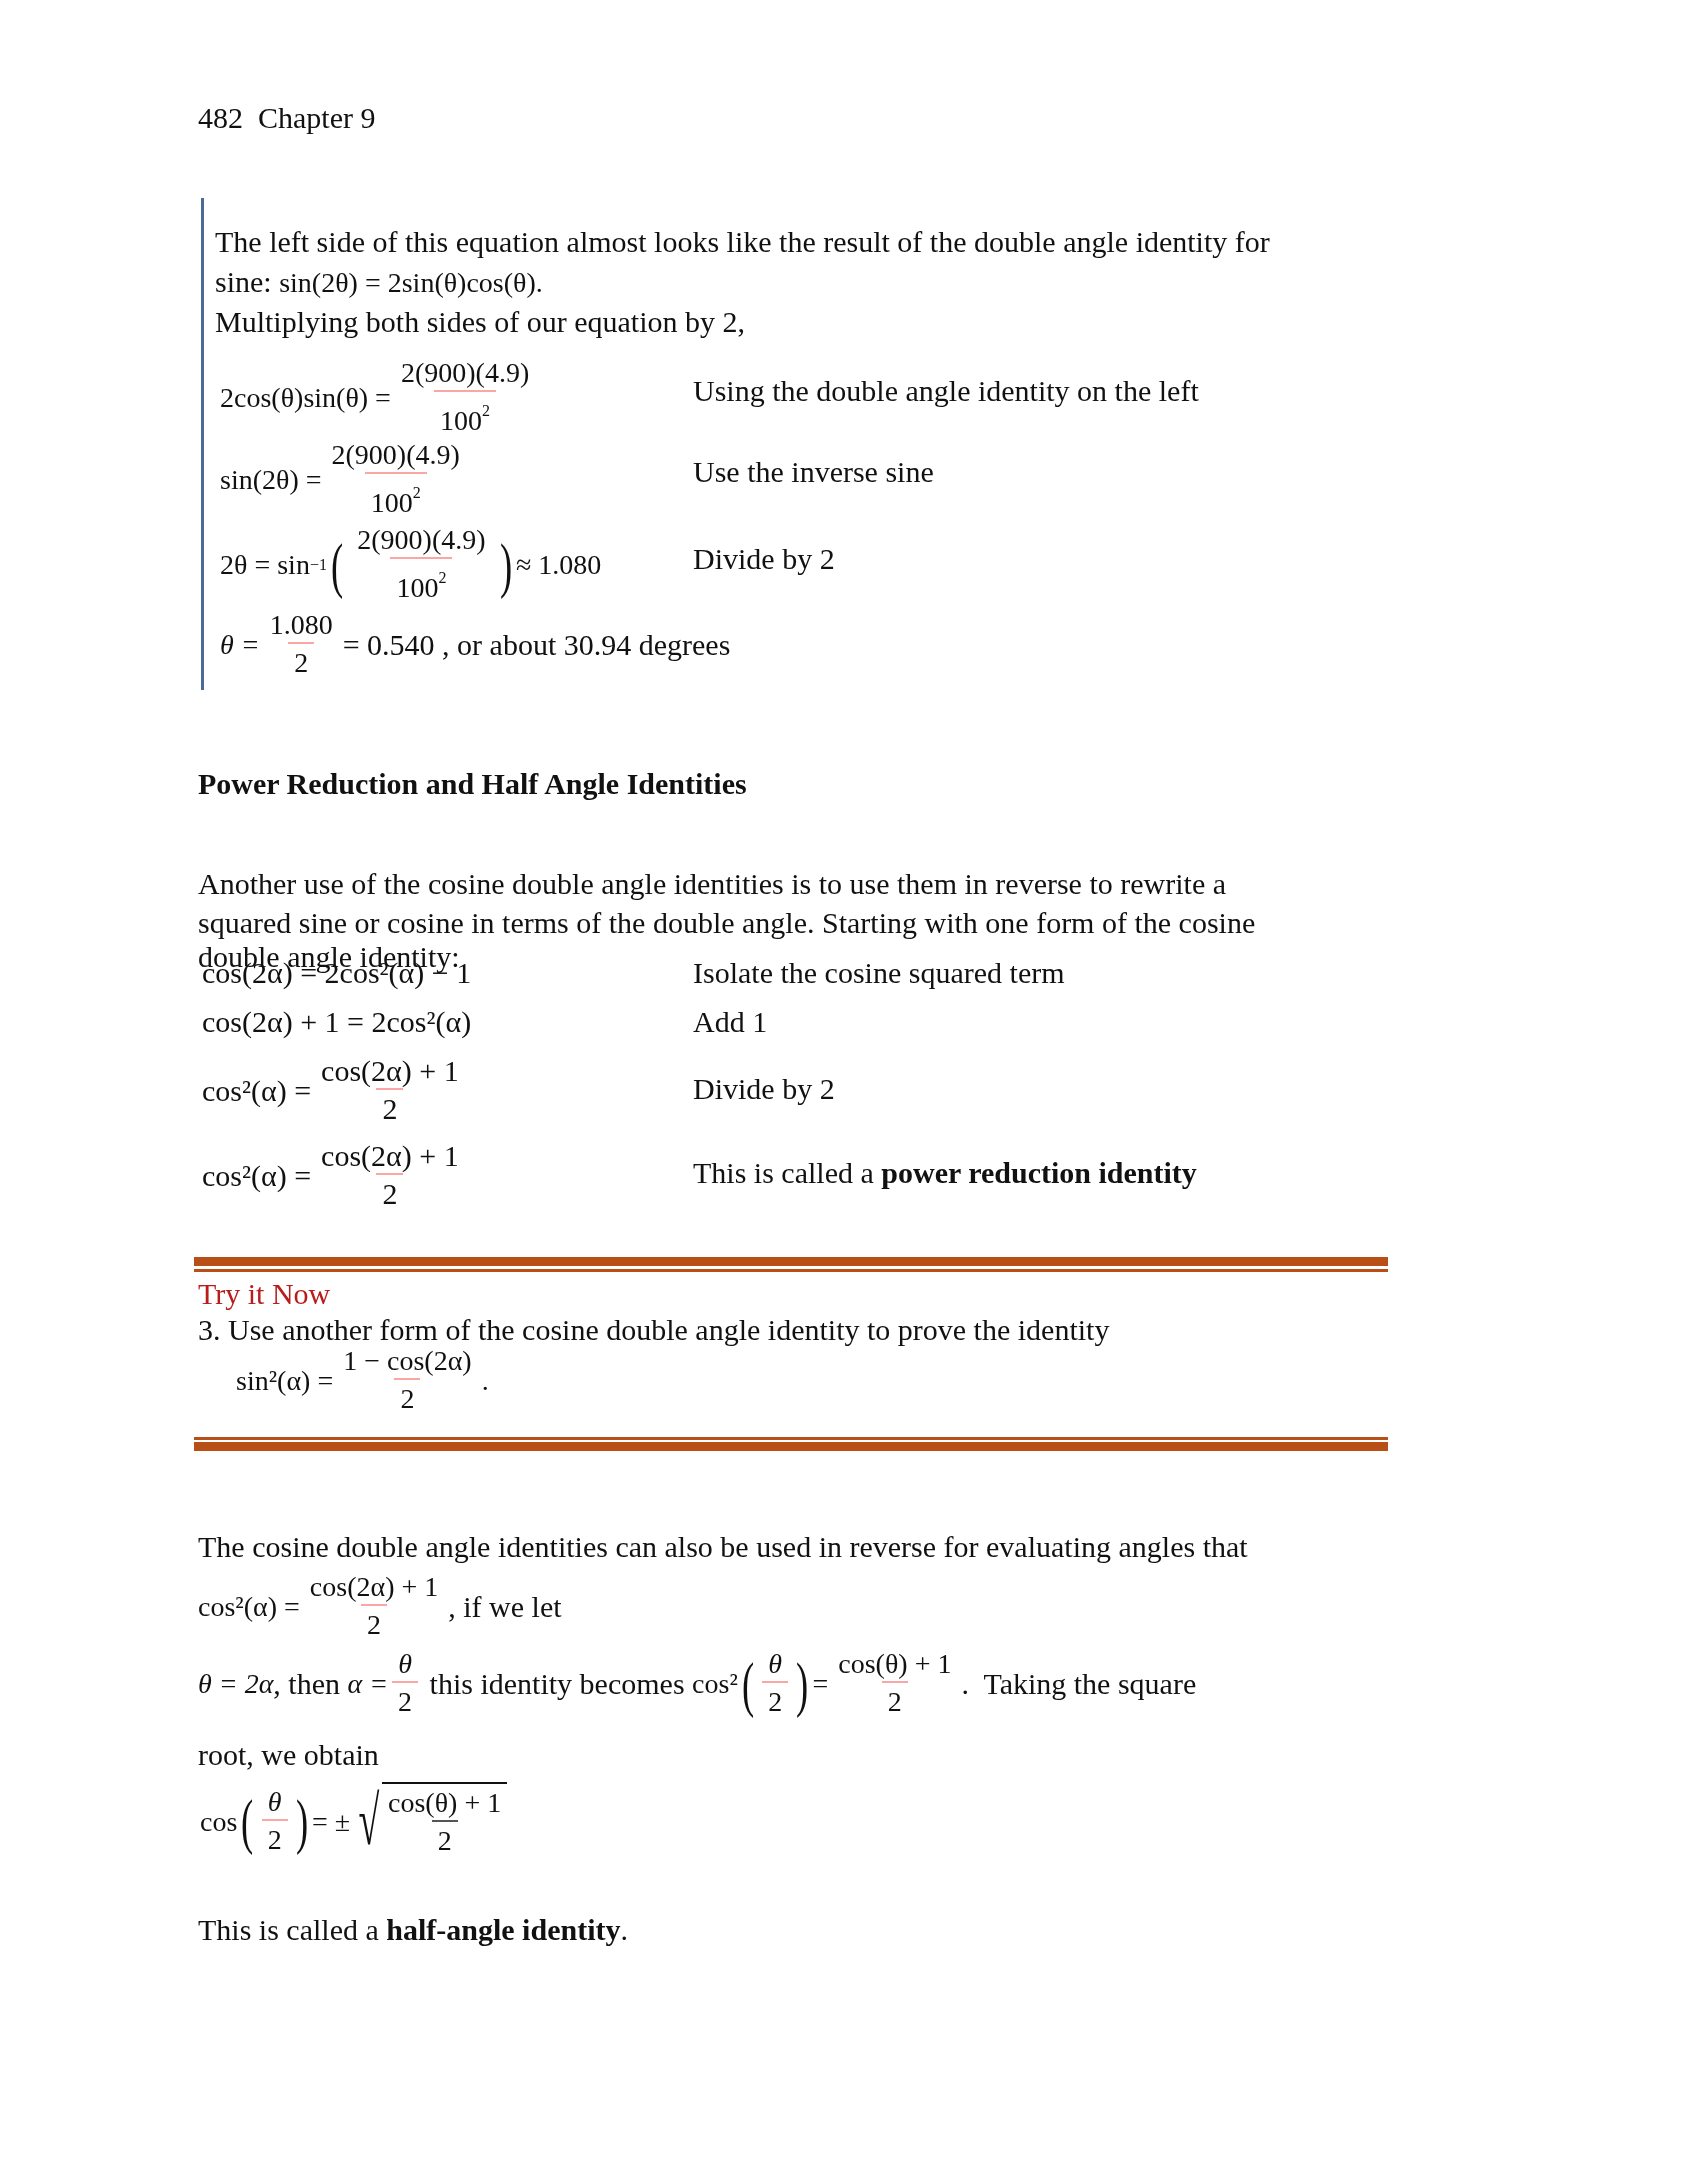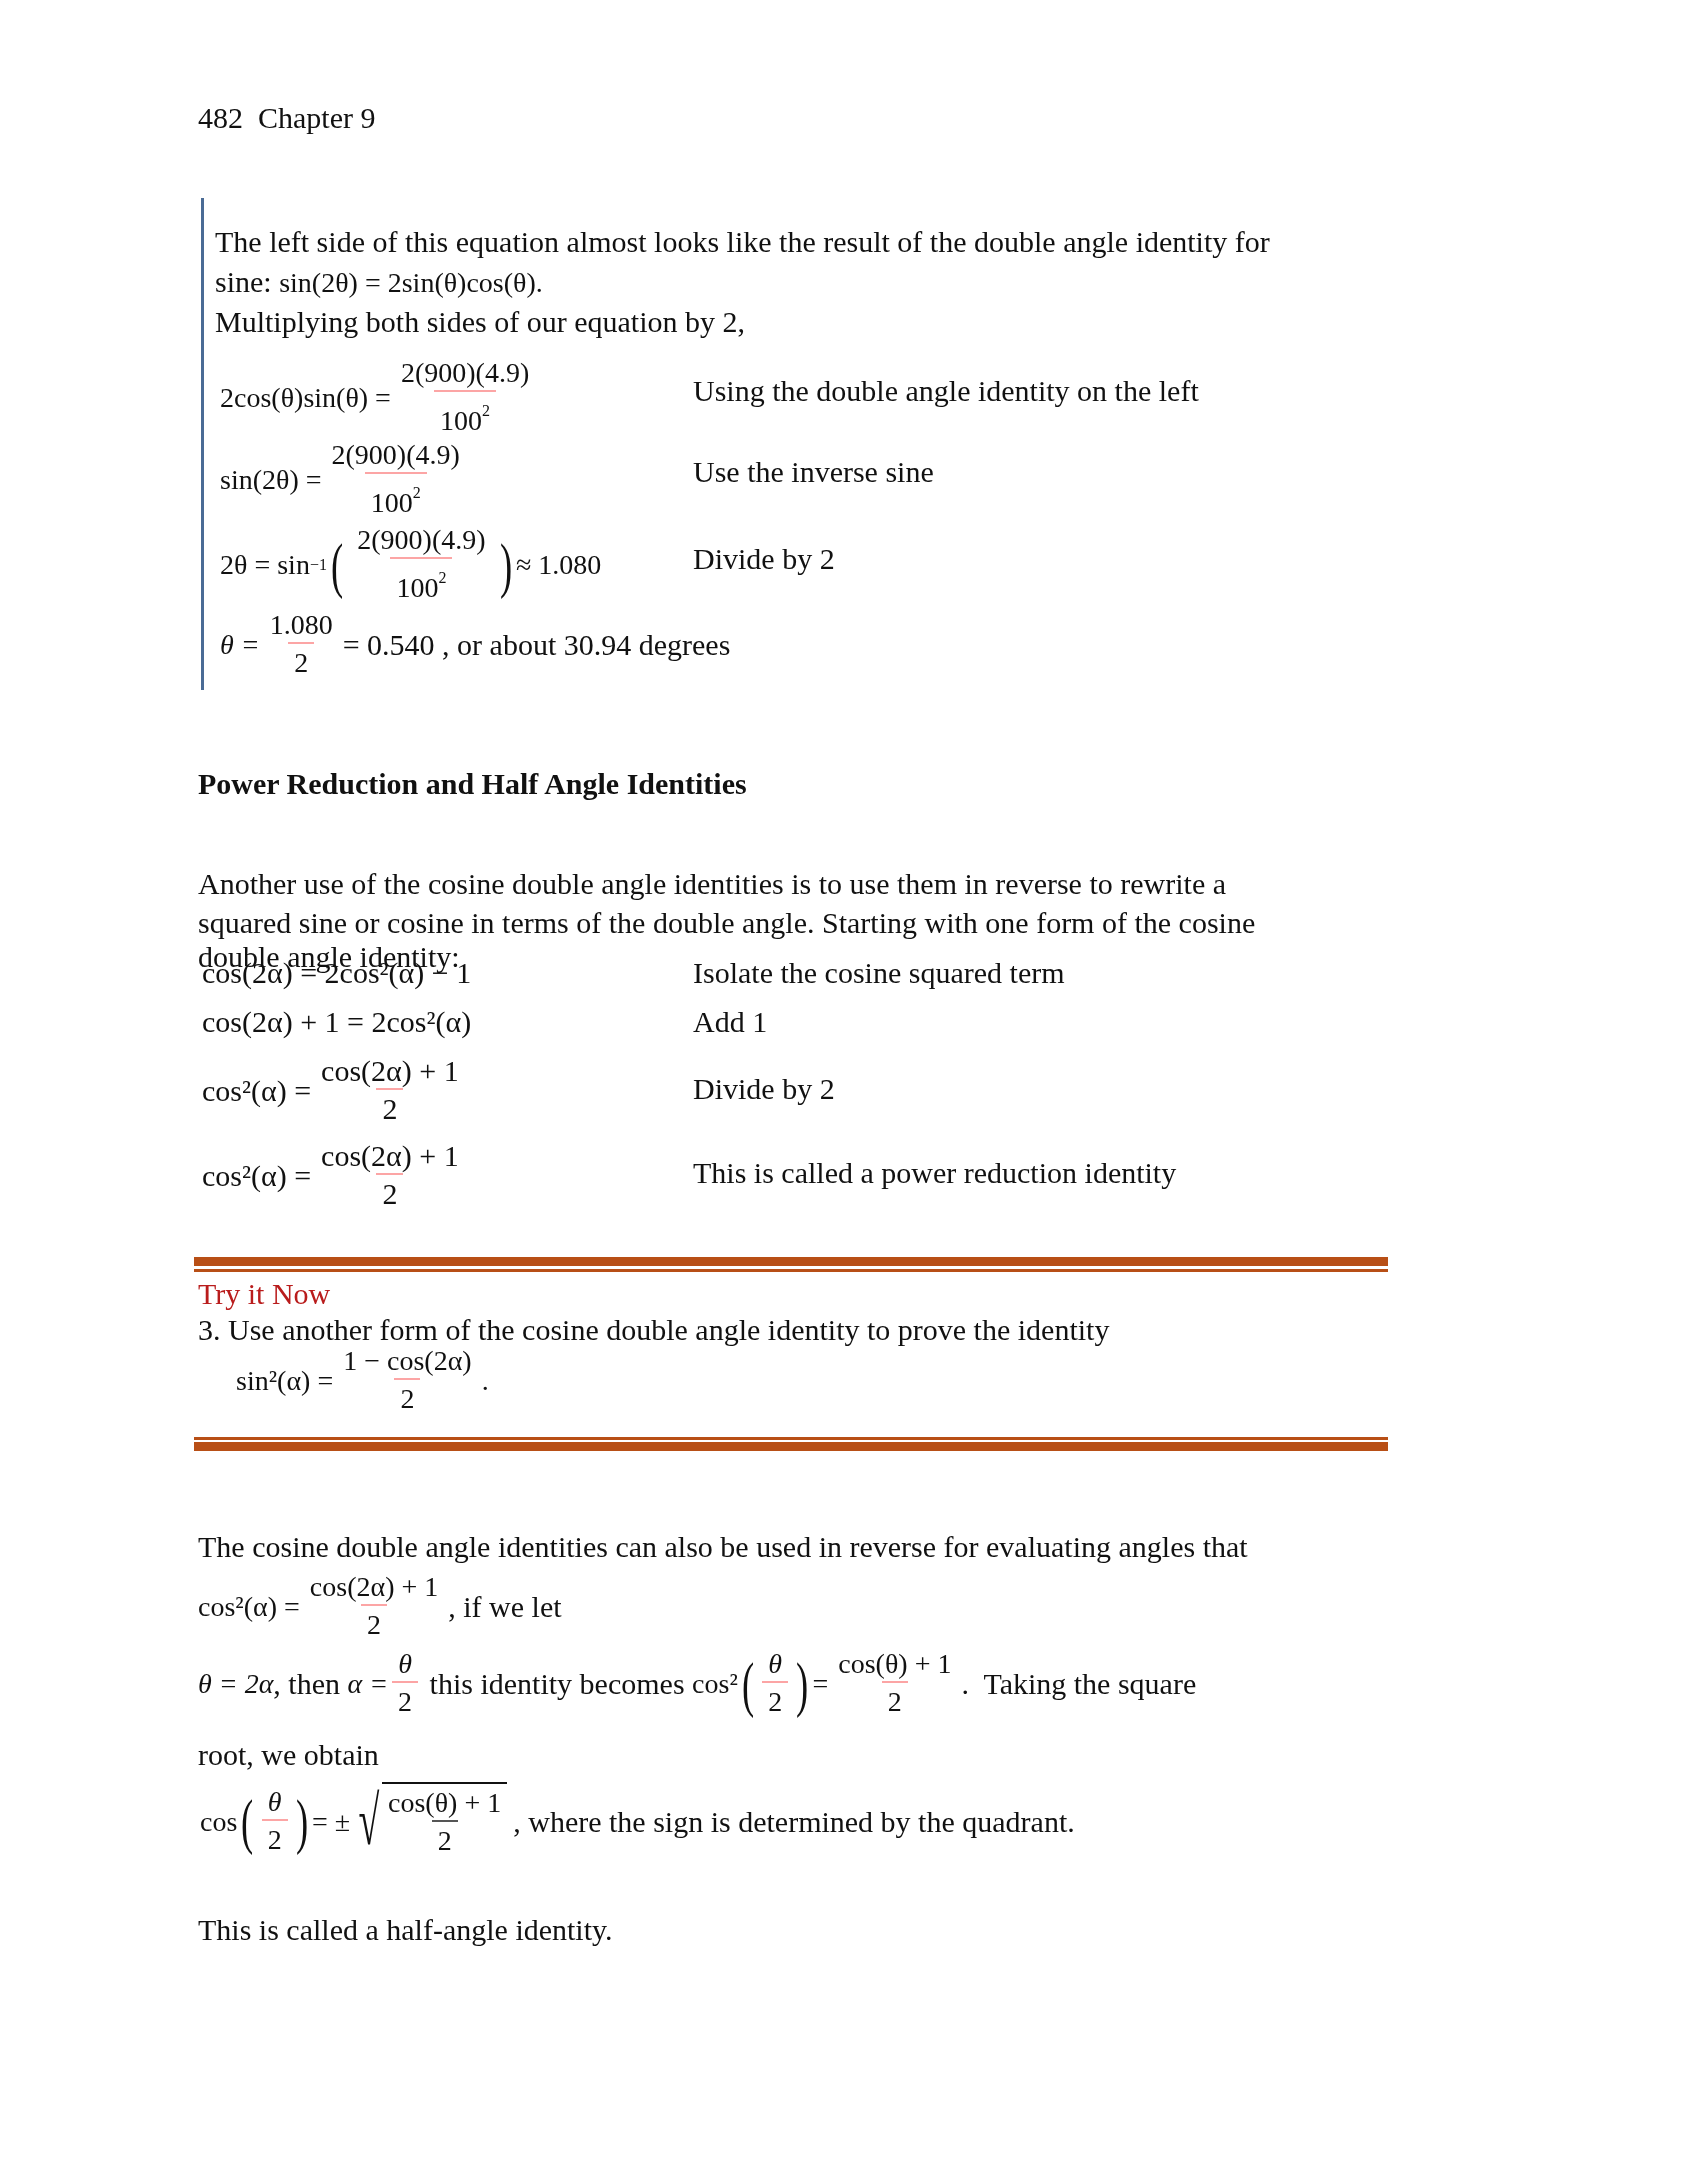--- a/index.html
+++ b/index.html
@@ -21,21 +21,21 @@
   .section-heading { left: 198px; top: 767px; font-weight: bold; font-size: 30px; }
   .rule-top { position: absolute; left: 194px; width: 1194px; top: 1257px; height: 9px; background: #b84f16; }
   .rule-top2 { position: absolute; left: 194px; width: 1194px; top: 1269px; height: 3px; background: #b84f16; }
   .rule-bot1 { position: absolute; left: 194px; width: 1194px; top: 1437px; height: 3px; background: #b84f16; }
   .rule-bot2 { position: absolute; left: 194px; width: 1194px; top: 1442px; height: 9px; background: #b84f16; }
   .try-label { left: 198px; top: 1277px; color: #b91c1c; font-size: 30px; }
   .bracket { display: inline-block; font-size: 61px; line-height: 61px; vertical-align: middle; transform: scaleX(0.6); }
   .sqrt { display: inline-flex; align-items: stretch; vertical-align: middle; }
   .sqrt .rad { font-size: 69px; line-height: 79px; transform: scaleX(0.55); margin-right: -6px; }
   .sqrt .body { border-top: 2px solid #111; display: inline-flex; align-items: center; }
-  b { font-weight: normal; }
+  b { font-weight: bold; }
 </style>
 </head>
 <body>
 
 <div class="abs page-header">
   <span>482</span>&nbsp;
   <span>Chapter 9</span>
 </div>
 
 <div class="example-block"></div>
@@ -178,19 +178,18 @@
   <span class="math">= ±</span>
   <span class="sqrt">
     <span class="rad">√</span>
     <span class="body">
       <span class="frac math" style="margin:0;">
         <span class="num">cos(θ) + 1</span>
         <span class="den" style="border-top-color:#555;">2</span>
       </span>
     </span>
   </span>
-  <span style="white-space:pre; margin-left:6px;">, where the sign is determined by the quadrant.</span>
 </div>
 
 <div class="abs" style="left:198px; top:1913px;">
   <span style="white-space:pre;">This is called a </span><b>half-angle identity</b><span>.</span>
 </div>
 
 
 </body></html>

